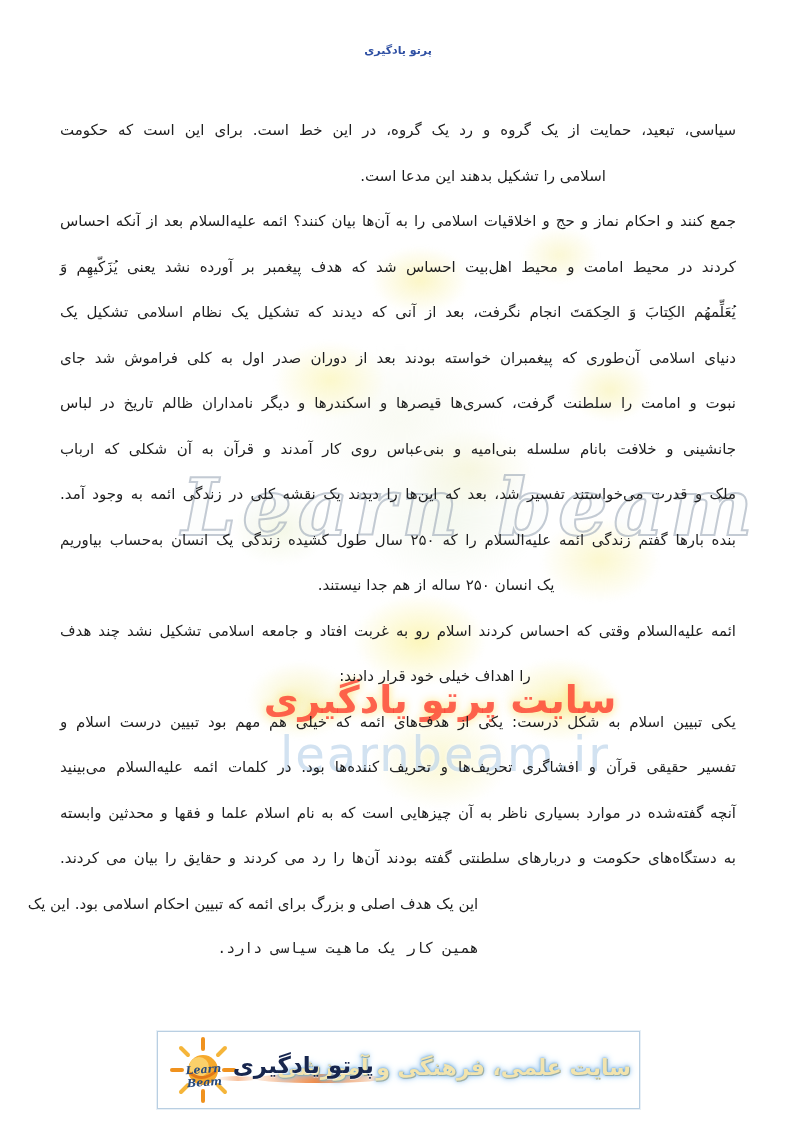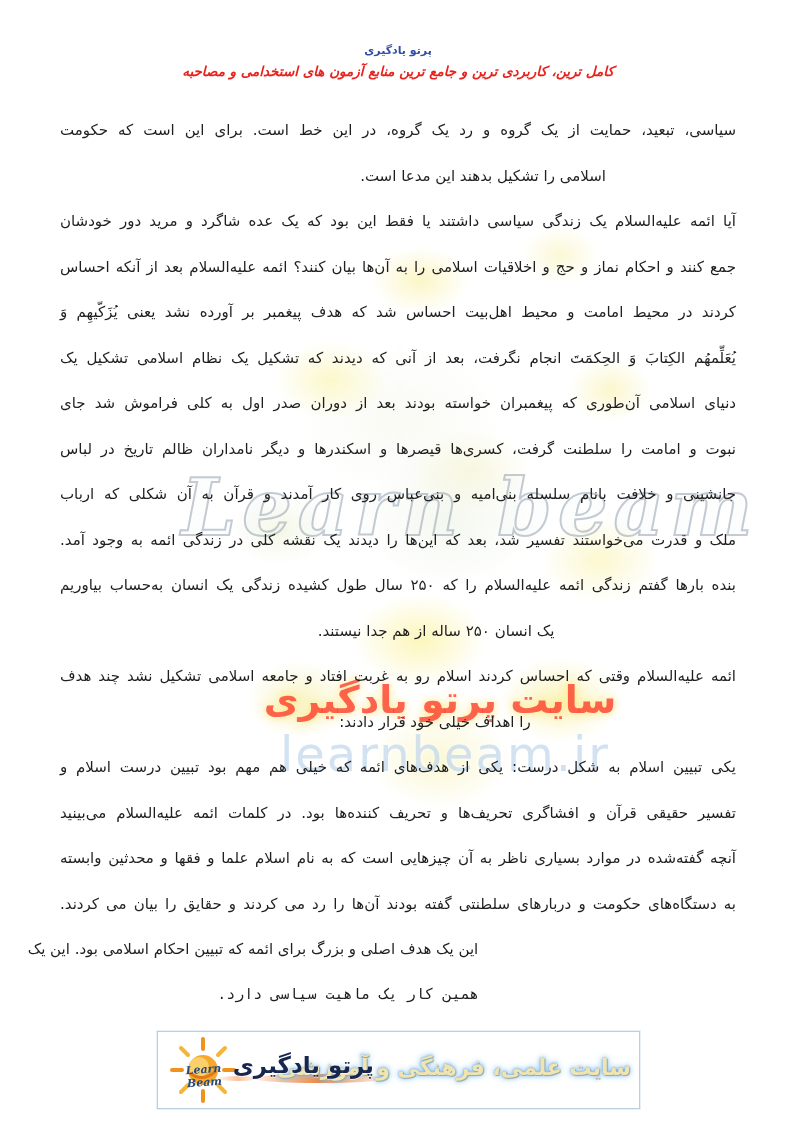--- a/index.html
+++ b/index.html
@@ -97,33 +97,31 @@
     text-shadow:0 0 2px #5f9fd8,0 0 5px #7ab4e6,0 0 9px #a8d0f0,1px 1px 0 #cda94e;
   }
 </style>
 </head>
 <body>
 
 <div class="page">
 
   <div class="header">
     <div class="site-name">پرتو یادگیری</div>
-    <div class="tagline">کامل ترین، کاربردی ترین و جامع ترین منابع آزمون های استخدامی و مصاحبه</div>
   </div>
 
   <div class="bg-art"></div>
 
   <div class="wm-script">Learn beam</div>
   <div class="wm-site">سایت پرتو یادگیری</div>
   <div class="wm-domain">learnbeam.ir</div>
 
   <div class="body-text">
       <div class="line justify">سیاسی، تبعید، حمایت از یک گروه و رد یک گروه، در این خط است. برای این است که حکومت</div>
       <div class="line center" style="transform: translateX(85px);">اسلامی را تشکیل بدهند این مدعا است.</div>
-      <div class="line justify">آیا ائمه علیه‌السلام یک زندگی سیاسی داشتند یا فقط این بود که یک عده شاگرد و مرید دور خودشان</div>
       <div class="line justify">جمع کنند و احکام نماز و حج و اخلاقیات اسلامی را به آن‌ها بیان کنند؟ ائمه علیه‌السلام بعد از آنکه احساس</div>
       <div class="line justify">کردند در محیط امامت و محیط اهل‌بیت احساس شد که هدف پیغمبر بر آورده نشد یعنی یُزَکّیهِم وَ</div>
       <div class="line justify">یُعَلِّمهُم الکِتابَ وَ الحِکمَتَ انجام نگرفت، بعد از آنی که دیدند که تشکیل یک نظام اسلامی تشکیل یک</div>
       <div class="line justify">دنیای اسلامی آن‌طوری که پیغمبران خواسته بودند بعد از دوران صدر اول به کلی فراموش شد جای</div>
       <div class="line justify">نبوت و امامت را سلطنت گرفت، کسری‌ها قیصرها و اسکندرها و دیگر نامداران ظالم تاریخ در لباس</div>
       <div class="line justify">جانشینی و خلافت بانام سلسله بنی‌امیه و بنی‌عباس روی کار آمدند و قرآن به آن شکلی که ارباب</div>
       <div class="line justify">ملک و قدرت می‌خواستند تفسیر شد، بعد که این‌ها را دیدند یک نقشه کلی در زندگی ائمه به وجود آمد.</div>
       <div class="line justify">بنده بارها گفتم زندگی ائمه علیه‌السلام را که ۲۵۰ سال طول کشیده زندگی یک انسان به‌حساب بیاوریم</div>
       <div class="line center" style="transform: translateX(38px);">یک انسان ۲۵۰ ساله از هم جدا نیستند.</div>
       <div class="line justify">ائمه علیه‌السلام وقتی که احساس کردند اسلام رو به غربت افتاد و جامعه اسلامی تشکیل نشد چند هدف</div>

